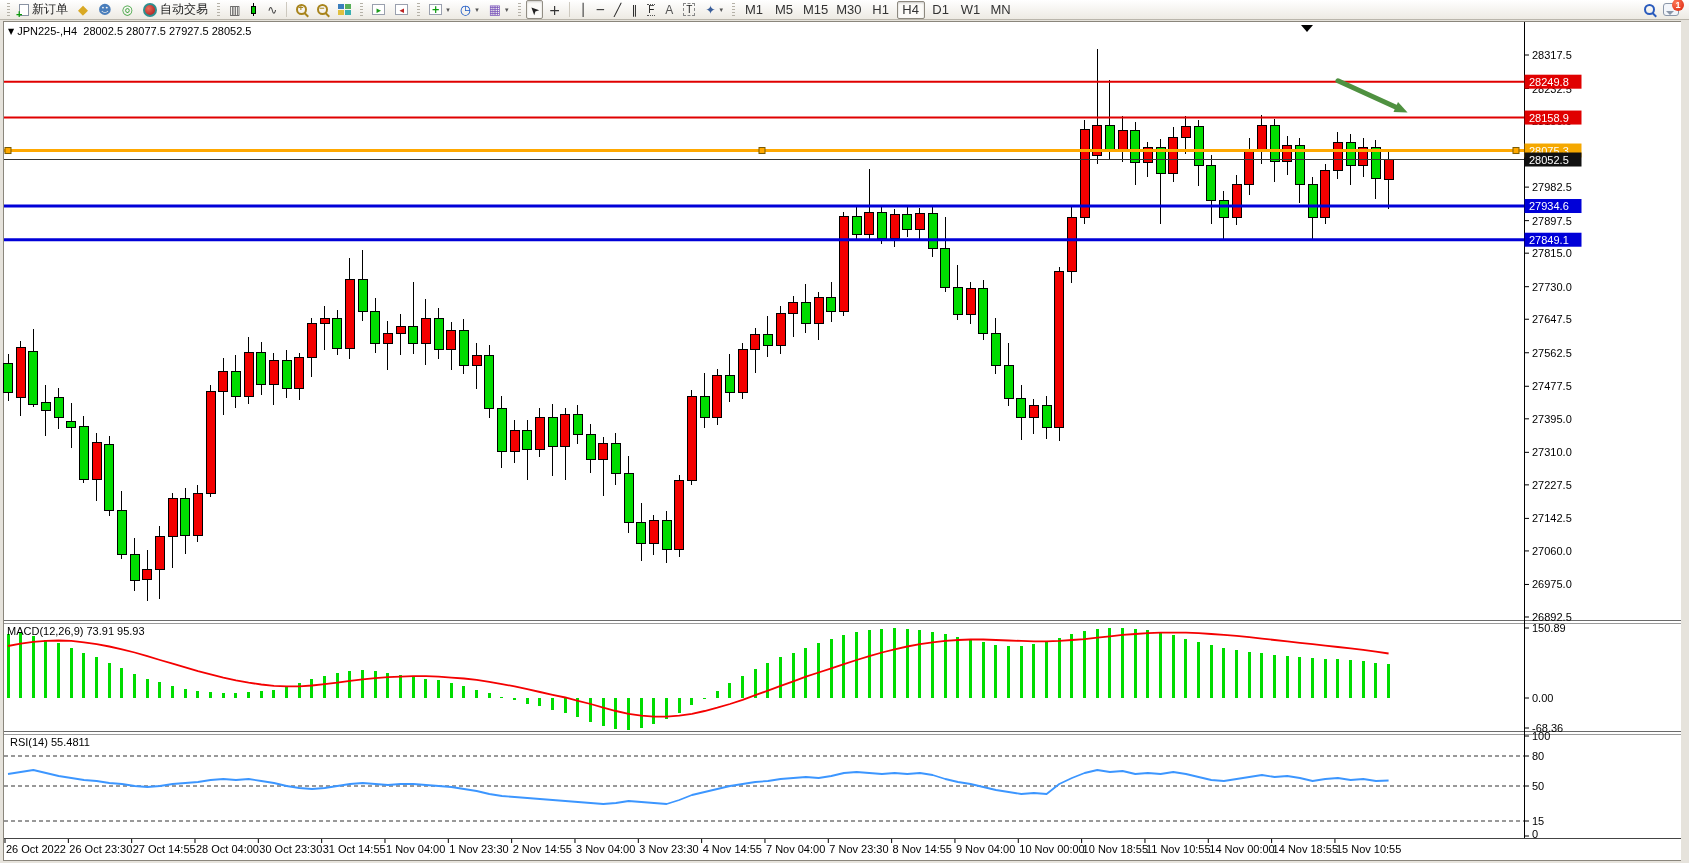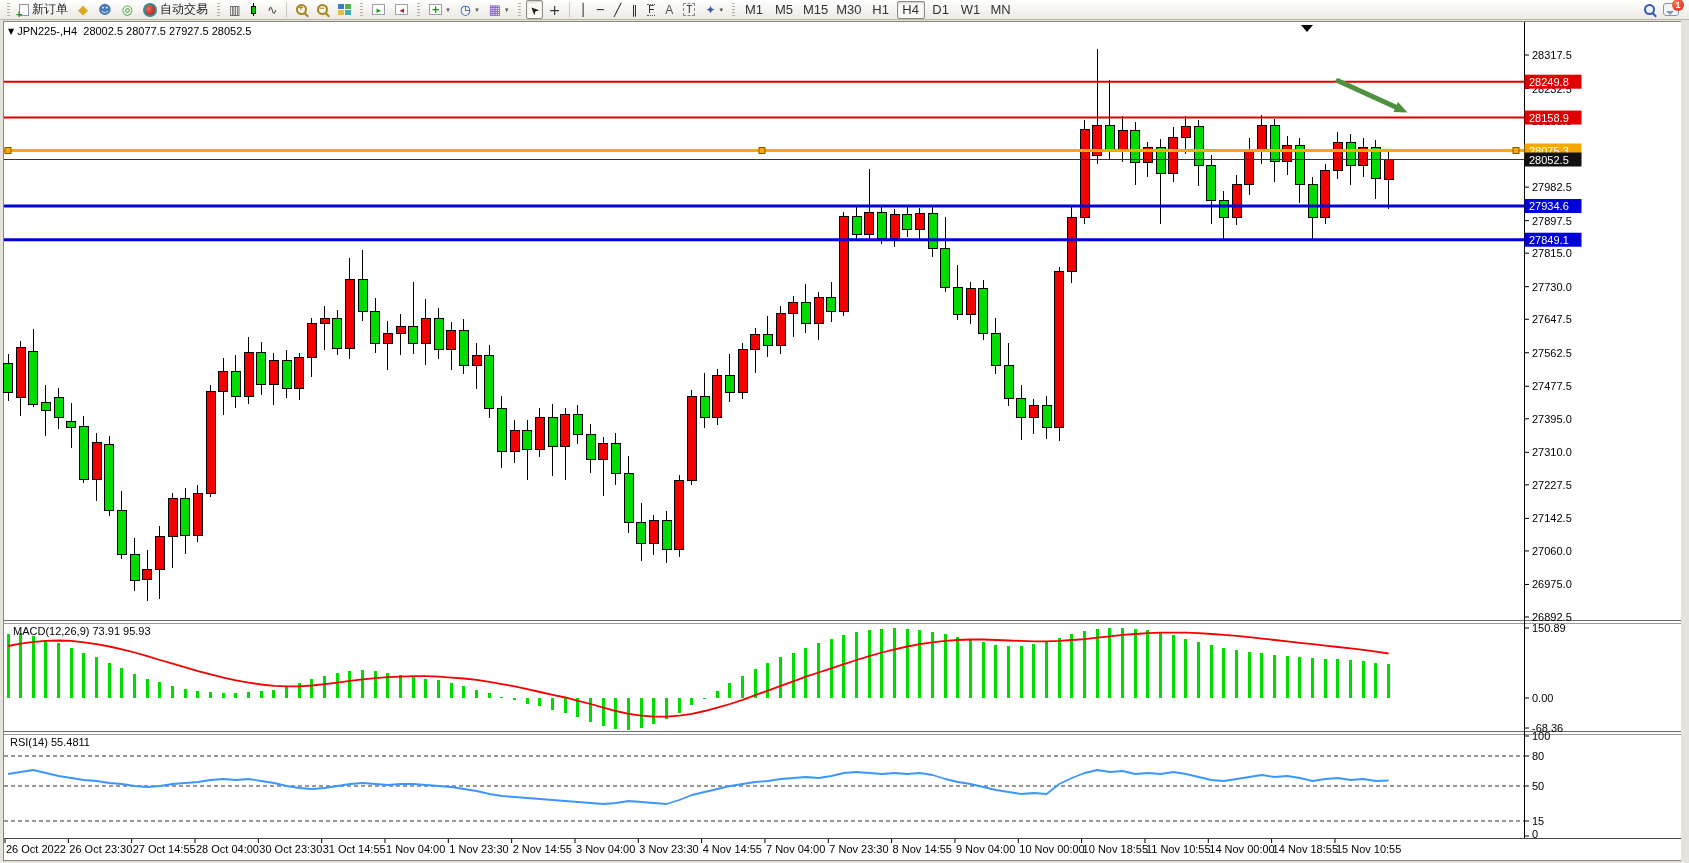--- a/index.html
+++ b/index.html
@@ -43,21 +43,21 @@
     background:radial-gradient(circle at 35% 30%,#ff7a5a,#d81e06);color:#fff;font-size:9px;font-weight:bold;
     display:flex;align-items:center;justify-content:center}
   
   .chart-win{position:absolute;left:3px;top:21px;width:1678px;height:840px;background:#fff;
     border:1px solid #8a867c;box-sizing:border-box}
   #chart-svg{position:absolute;left:0;top:0;width:1689px;height:863px;pointer-events:none}
   #chart-svg [data-interactable="true"]{pointer-events:auto}
   .overlay-label{position:absolute;font-size:11px;color:#000;white-space:pre}
   .sym-line{left:8px;top:25px;font-weight:normal}
   .sym-line .mk{font-family:"DejaVu Sans",sans-serif;font-size:8px;vertical-align:1px}
-  .macd-line{left:13px;top:625px}
+  .macd-line{left:7px;top:625px}
   .rsi-line{left:10px;top:736px}
 </style>
 </head>
 <body>
 
 <div class="toolbar" data-interactable="false">
   <div class="grip" data-interactable="false"></div>
   <div class="tb-btn" data-interactable="true">
     <span class="doc-ic" data-interactable="false"></span>
     <span data-interactable="false">新订单</span>

